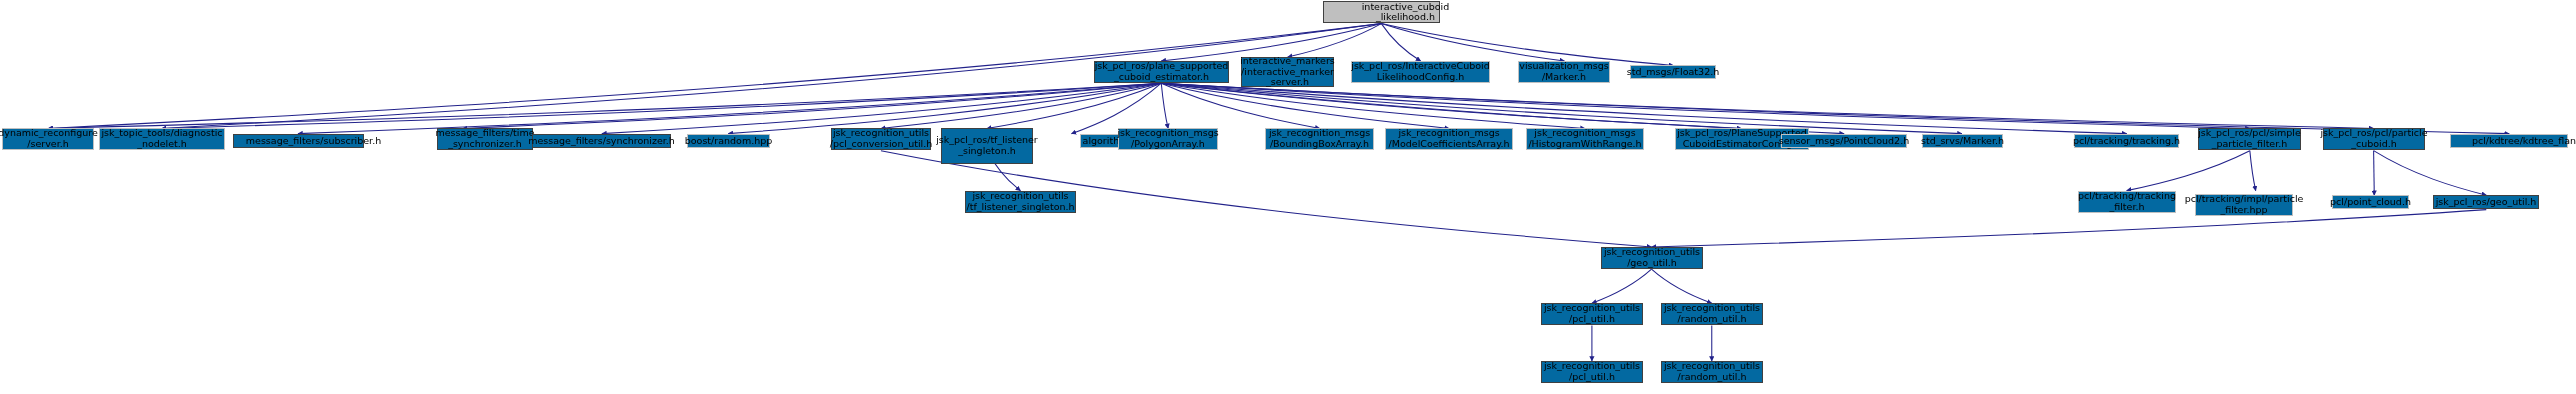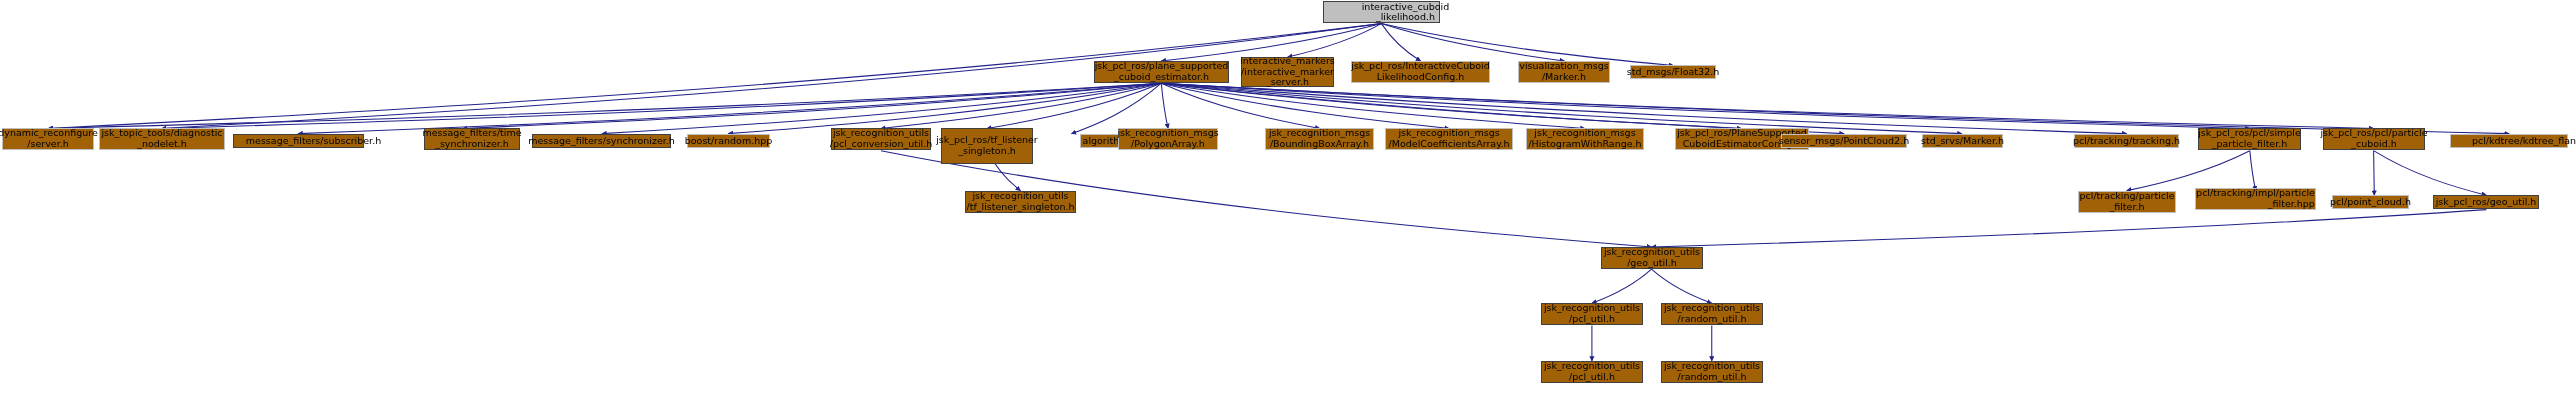--- a/index.html
+++ b/index.html
@@ -23,21 +23,21 @@
     position:absolute;
     box-sizing:border-box;
     display:flex;
     align-items:center;
     justify-content:center;
     text-align:center;
     line-height:1.12;
     font-size:9.5px;
     color:#000000;
     white-space:pre-line;
-    background:#a16207;
+    background:#0369a1;
     border:0.7px solid #c0c0c0;
     z-index:3;
   }
   
   .node.dark{
     border:1px solid #404040;
   }
   
   .node.root{
     background:#bfbfbf;
@@ -107,21 +107,21 @@
       <div class="node light" style="left: 1351px; top: 61px; width: 139px; height: 22px;">jsk_pcl_ros/InteractiveCuboid
 LikelihoodConfig.h</div>
       <div class="node light" style="left: 1518px; top: 61px; width: 92px; height: 22px;">visualization_msgs
 /Marker.h</div>
       <div class="node light" style="left: 1630px; top: 65px; width: 86px; height: 14.4px;">std_msgs/Float32.h</div>
       <div class="node light" style="left: 2px; top: 128px; width: 92px; height: 22px;">dynamic_reconfigure
 /server.h</div>
       <div class="node light" style="left: 99px; top: 128px; width: 126px; height: 22px;">jsk_topic_tools/diagnostic
 _nodelet.h</div>
       <div class="node dark" style="left: 233px; top: 134px; width: 131px; height: 14.4px; padding-left: 30px;">message_filters/subscriber.h</div>
-      <div class="node dark" style="left: 424px; top: 128px; width: 96px; height: 22px;">message_filters/time
+      <div class="node dark" style="left: 437px; top: 128px; width: 96px; height: 22px;">message_filters/time
 _synchronizer.h</div>
       <div class="node dark" style="left: 532px; top: 134px; width: 139px; height: 14.4px;">message_filters/synchronizer.h</div>
       <div class="node light" style="left: 687px; top: 134px; width: 83px; height: 14.4px;">boost/random.hpp</div>
       <div class="node dark" style="left: 831px; top: 128px; width: 100px; height: 22px;">jsk_recognition_utils
 /pcl_conversion_util.h</div>
       <div class="node dark" style="left: 941px; top: 128px; width: 92px; height: 36px;">jsk_pcl_ros/tf_listener
 _singleton.h</div>
       <div class="node light" style="left: 1080px; top: 134px; width: 51px; height: 14.4px; text-align: right;">algorithm</div>
       <div class="node light" style="left: 1118px; top: 128px; width: 100px; height: 22px;">jsk_recognition_msgs
 /PolygonArray.h</div>
@@ -136,23 +136,23 @@
       <div class="node light" style="left: 1781px; top: 134px; width: 126px; height: 14.4px;">sensor_msgs/PointCloud2.h</div>
       <div class="node light" style="left: 1922px; top: 134px; width: 81px; height: 14.4px;">std_srvs/Marker.h</div>
       <div class="node light" style="left: 2074px; top: 134px; width: 105px; height: 14.4px;">pcl/tracking/tracking.h</div>
       <div class="node dark" style="left: 2198px; top: 128px; width: 103px; height: 22px;">jsk_pcl_ros/pcl/simple
 _particle_filter.h</div>
       <div class="node dark" style="left: 2323px; top: 128px; width: 102px; height: 22px;">jsk_pcl_ros/pcl/particle
 _cuboid.h</div>
       <div class="node light" style="left: 2450px; top: 134px; width: 118px; height: 14.4px; padding-left: 45px;">pcl/kdtree/kdtree_flann.h</div>
       <div class="node dark" style="left: 965px; top: 191px; width: 111px; height: 22px;">jsk_recognition_utils
 /tf_listener_singleton.h</div>
-      <div class="node light" style="left: 2078px; top: 191px; width: 98px; height: 22px;">pcl/tracking/particle
+      <div class="node light" style="left: 2078px; top: 191px; width: 98px; height: 22px;">pcl/tracking/tracking
 _filter.h</div>
-      <div class="node light" style="left: 2195px; top: 188px; width: 121px; height: 22px; text-align: right;">pcl/tracking/impl/particle
+      <div class="node light" style="left: 2195px; top: 194px; width: 98px; height: 22px;">pcl/tracking/impl/particle
 _filter.hpp</div>
       <div class="node light" style="left: 2332px; top: 195px; width: 77px; height: 14.4px;">pcl/point_cloud.h</div>
       <div class="node dark" style="left: 2433px; top: 195px; width: 106px; height: 14.4px;">jsk_pcl_ros/geo_util.h</div>
       <div class="node dark" style="left: 1601px; top: 247px; width: 102px; height: 22px;">jsk_recognition_utils
 /geo_util.h</div>
       <div class="node dark" style="left: 1541px; top: 303px; width: 102px; height: 22px;">jsk_recognition_utils
 /pcl_util.h</div>
       <div class="node dark" style="left: 1661px; top: 303px; width: 102px; height: 22px;">jsk_recognition_utils
 /random_util.h</div>
       <div class="node dark" style="left: 1541px; top: 361px; width: 102px; height: 22px;">jsk_recognition_utils

